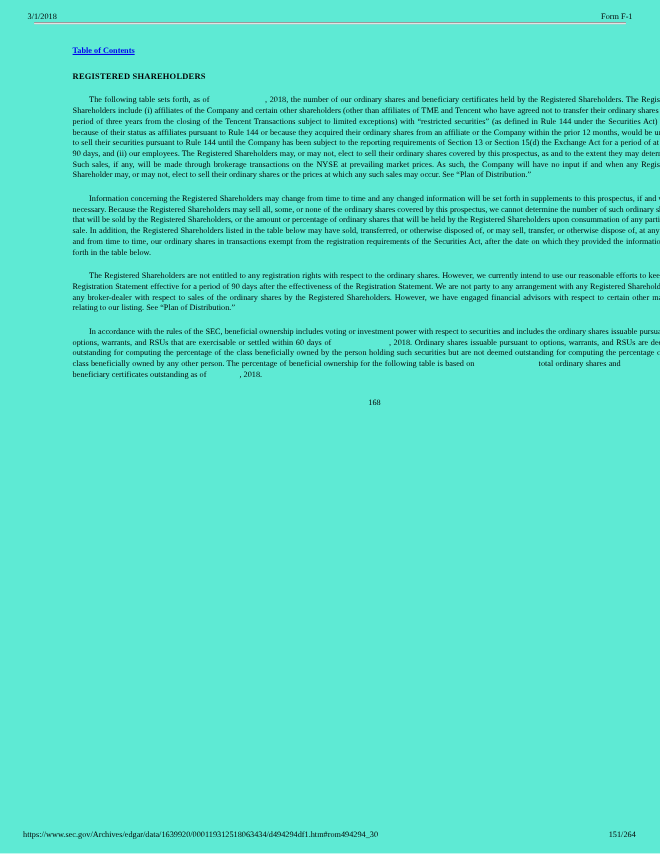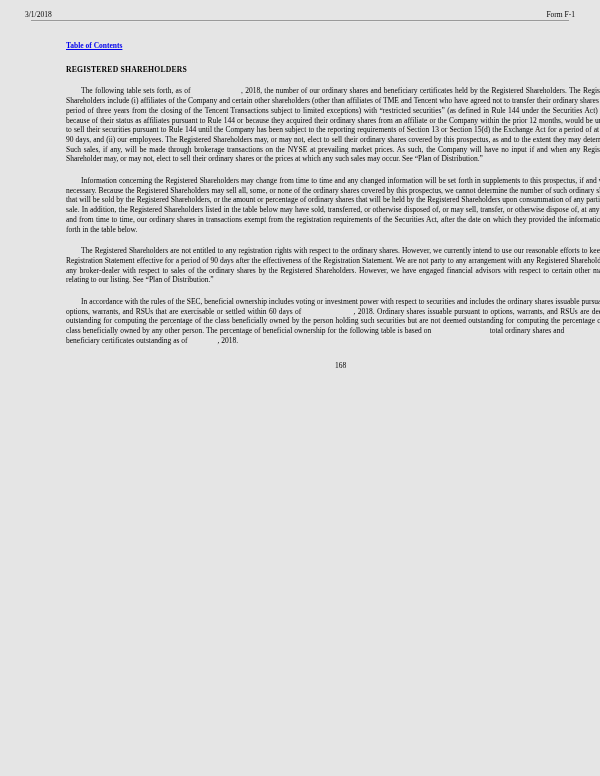--- a/index.html
+++ b/index.html
@@ -1,20 +1,20 @@
 <!DOCTYPE html>
 <html style="--link-blue: #0000ee; --text: #000000; --rule-gray: #9a9a9a; --background: #ffffff;"><head>
 <meta charset="utf-8">
 <style>
   html, body { margin: 0; padding: 0; background: #ffffff; }
   .sheet {
     position: relative;
     width: 600px;
     height: 776px;
-    background: #e5e5e5;
+    background: #5eead4;
     color: #000000;
     font-family: "Liberation Serif", serif;
     overflow: hidden;
   }
   
   .print-header {
     position: absolute;
     top: 10px; left: 25px; right: 25px;
     height: 10px;
     font-size: 7.5px;
@@ -90,14 +90,18 @@
 
     <p>Information concerning the Registered Shareholders may change from time to time and any changed information will be set forth in supplements to this prospectus, if and when necessary. Because the Registered Shareholders may sell all, some, or none of the ordinary shares covered by this prospectus, we cannot determine the number of such ordinary shares that will be sold by the Registered Shareholders, or the amount or percentage of ordinary shares that will be held by the Registered Shareholders upon consummation of any particular sale. In addition, the Registered Shareholders listed in the table below may have sold, transferred, or otherwise disposed of, or may sell, transfer, or otherwise dispose of, at any time and from time to time, our ordinary shares in transactions exempt from the registration requirements of the Securities Act, after the date on which they provided the information set forth in the table below.</p>
 
     <p>The Registered Shareholders are not entitled to any registration rights with respect to the ordinary shares. However, we currently intend to use our reasonable efforts to keep the Registration Statement effective for a period of 90 days after the effectiveness of the Registration Statement. We are not party to any arrangement with any Registered Shareholder or any broker-dealer with respect to sales of the ordinary shares by the Registered Shareholders. However, we have engaged financial advisors with respect to certain other matters relating to our listing. See “Plan of Distribution.”</p>
 
     <p>In accordance with the rules of the SEC, beneficial ownership includes voting or investment power with respect to securities and includes the ordinary shares issuable pursuant to options, warrants, and RSUs that are exercisable or settled within 60 days of&nbsp;&nbsp;&nbsp;&nbsp;&nbsp;&nbsp;&nbsp;&nbsp;&nbsp;&nbsp;&nbsp;&nbsp;&nbsp;&nbsp;&nbsp;&nbsp;&nbsp;&nbsp;&nbsp;&nbsp;&nbsp;&nbsp;, 2018. Ordinary shares issuable pursuant to options, warrants, and RSUs are deemed outstanding for computing the percentage of the class beneficially owned by the person holding such securities but are not deemed outstanding for computing the percentage of the class beneficially owned by any other person. The percentage of beneficial ownership for the following table is based on&nbsp;&nbsp;&nbsp;&nbsp;&nbsp;&nbsp;&nbsp;&nbsp;&nbsp;&nbsp;&nbsp;&nbsp;&nbsp;&nbsp;&nbsp;&nbsp;&nbsp;&nbsp;&nbsp;&nbsp;&nbsp;&nbsp;&nbsp;&nbsp;&nbsp;&nbsp;&nbsp;&nbsp;total ordinary shares and&nbsp;&nbsp;&nbsp;&nbsp;&nbsp;&nbsp;&nbsp;&nbsp;&nbsp;&nbsp;&nbsp;&nbsp;&nbsp;&nbsp;&nbsp;&nbsp;&nbsp;&nbsp;total beneficiary certificates outstanding as of&nbsp;&nbsp;&nbsp;&nbsp;&nbsp;&nbsp;&nbsp;&nbsp;&nbsp;&nbsp;&nbsp;&nbsp;&nbsp;&nbsp;&nbsp;&nbsp;, 2018.</p>
 
     <div class="pageno">168</div>
   </div>
 
+  <div class="print-footer">
+    <span class="pf-url">https://www.sec.gov/Archives/edgar/data/1639920/000119312518063434/d494294df1.htm#rom494294_30</span>
+    <span class="pf-page">151/264</span>
+  </div>
 
 </div>
 
 </body></html>

